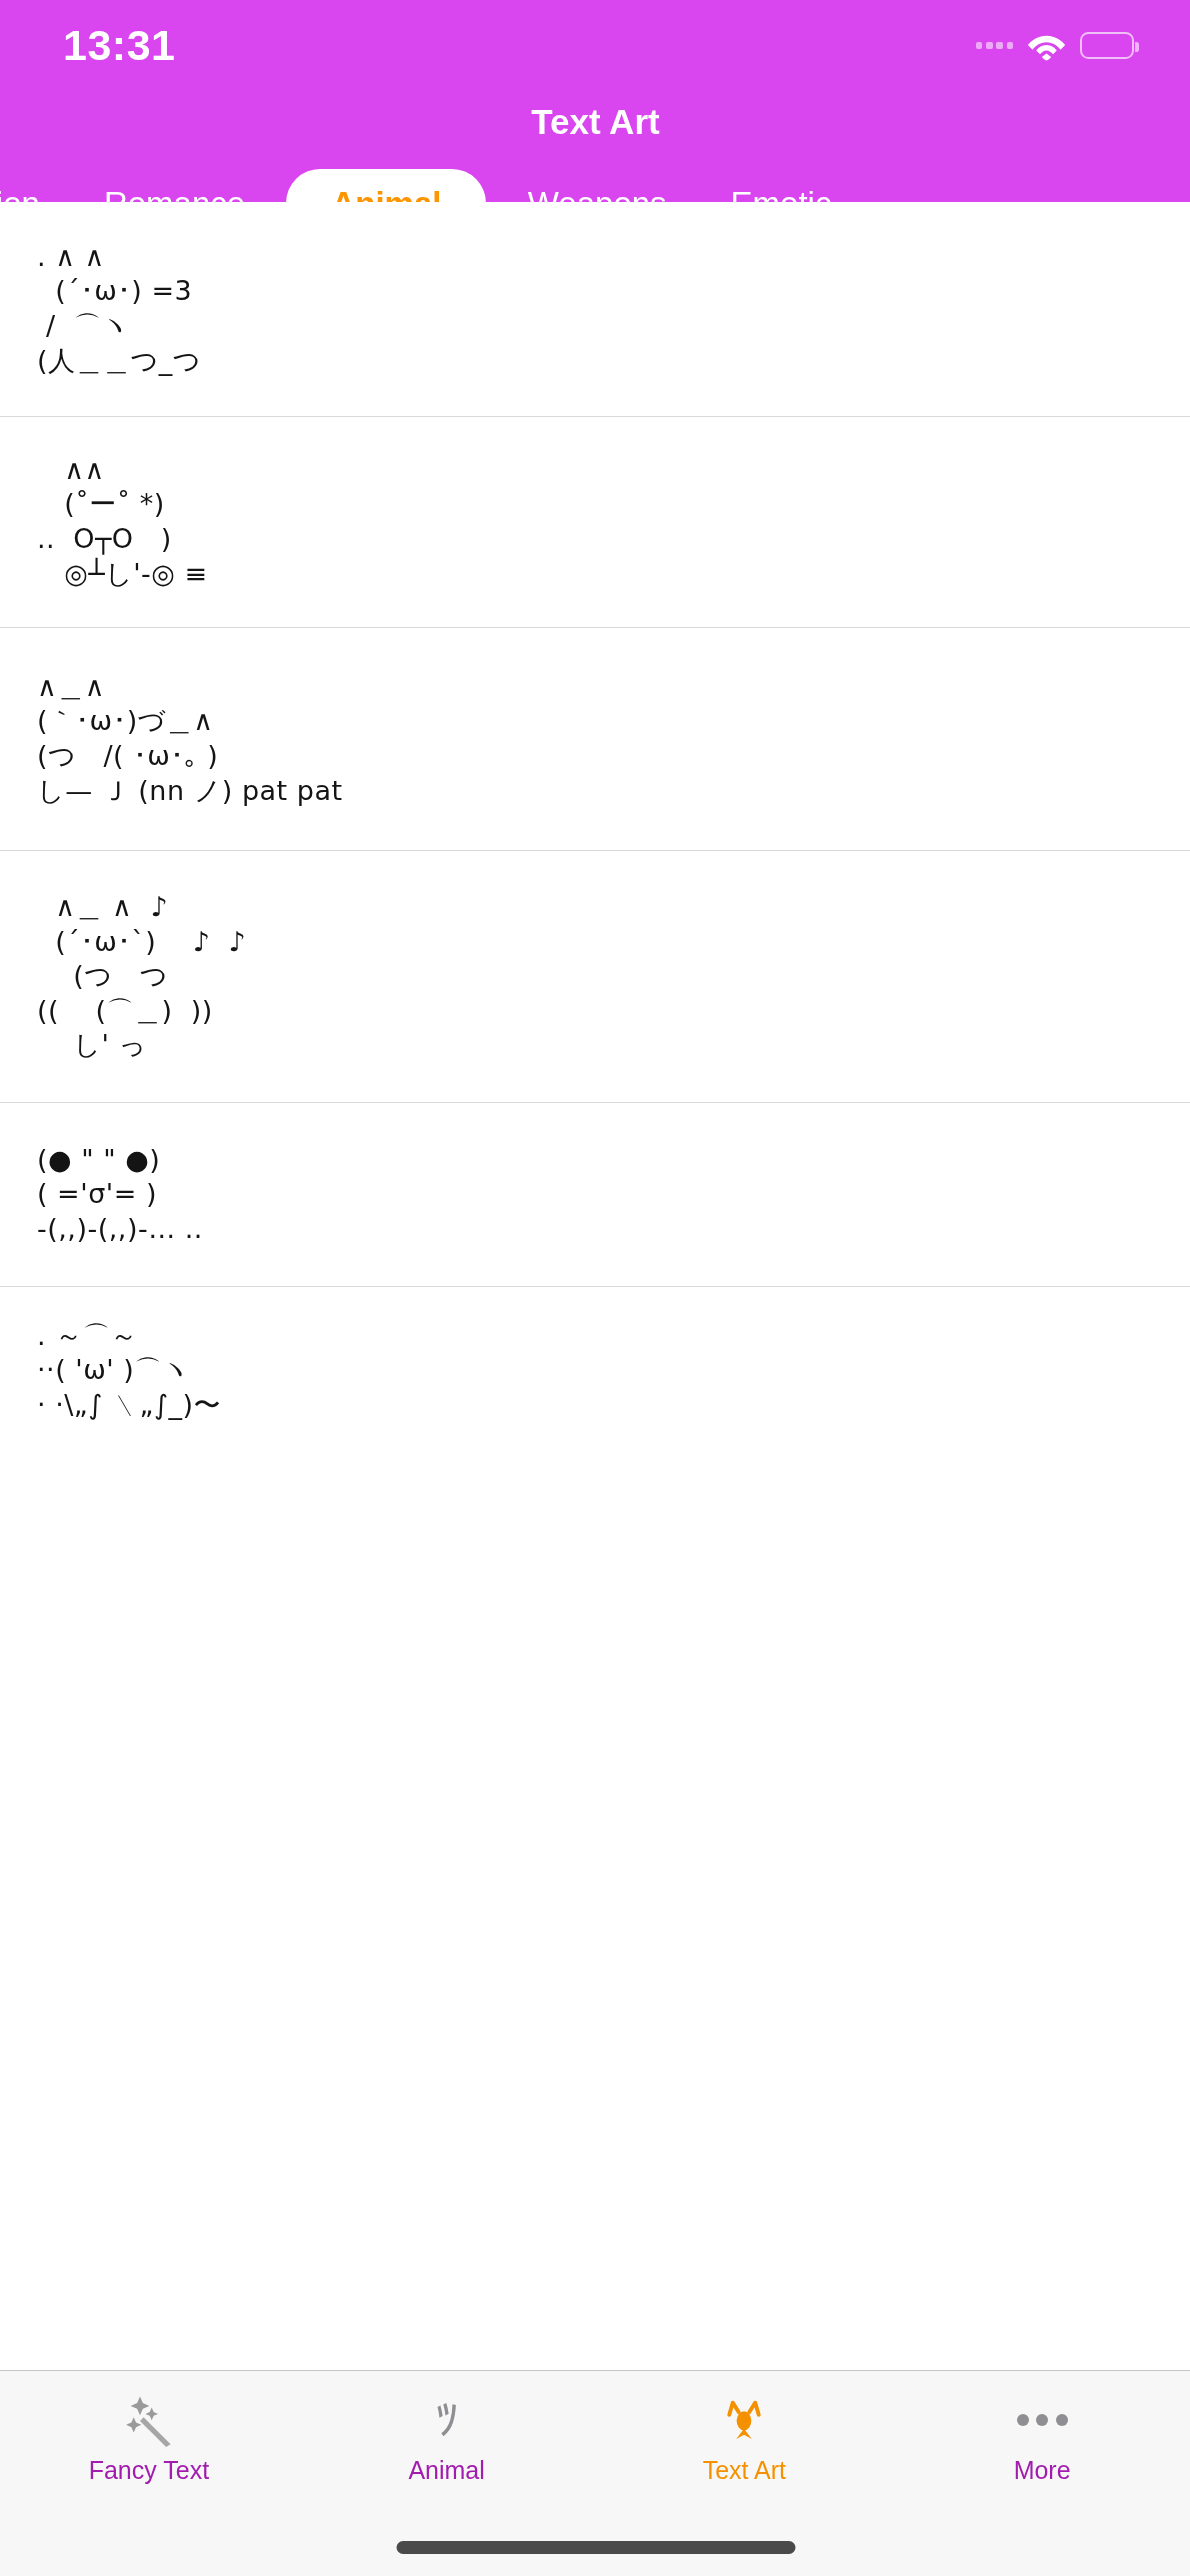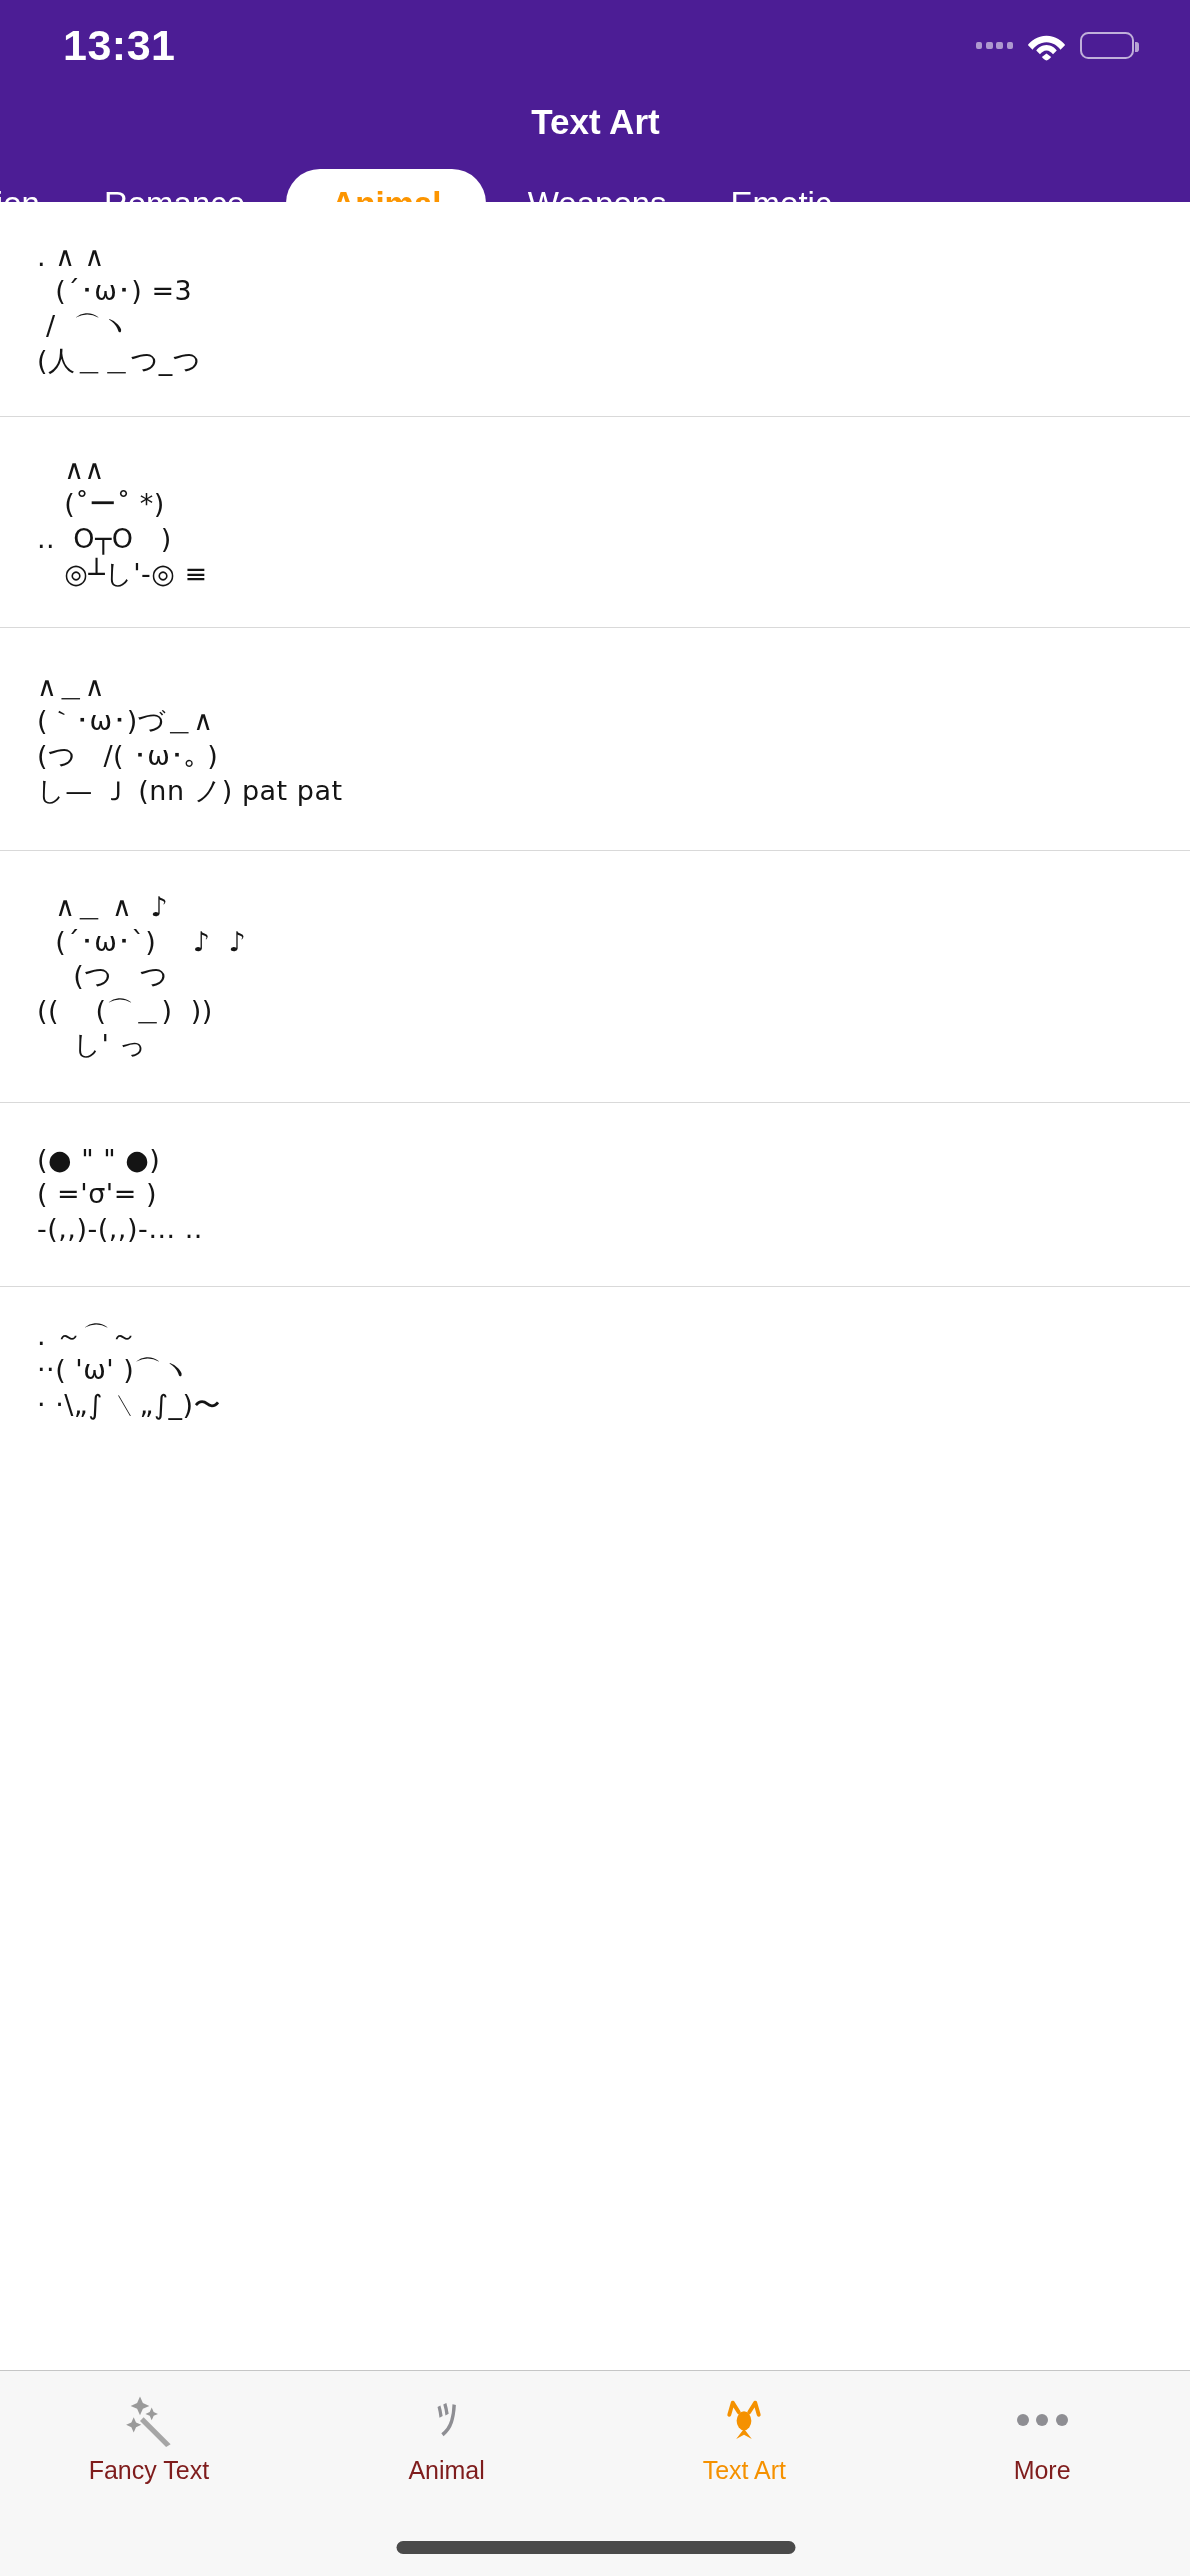--- a/index.html
+++ b/index.html
@@ -15,21 +15,21 @@
     position: relative;
     width: 1191px;
     height: 2576px;
     display: flex;
     flex-direction: column;
     background: #ffffff;
   }
 
   
   .header {
-    background: #4c1d95;
+    background: #d946ef;
     flex: 0 0 auto;
     height: 202px;
     position: relative;
   }
 
   .statusbar {
     height: 85px;
     display: flex;
     align-items: center;
     justify-content: space-between;
@@ -166,21 +166,21 @@
     gap: 9.3px;
   }
   .tabbar-icon {
     height: 57px;
     display: flex;
     align-items: center;
     justify-content: center;
   }
   .tabbar-label {
     font-size: 25px;
-    color: #7f1d1d;
+    color: #a21caf;
     line-height: 1;
   }
   .tabbar-item.active .tabbar-label { color: #F59100; }
   .tab-icon-dots { display: flex; gap: 7.4px; align-items: center; }
   .tab-icon-dots i {
     width: 12px; height: 12px; border-radius: 50%;
     background: #8e8e93; display: block;
   }
   .sym-glyph {
     font-family: "DejaVu Sans", sans-serif;

